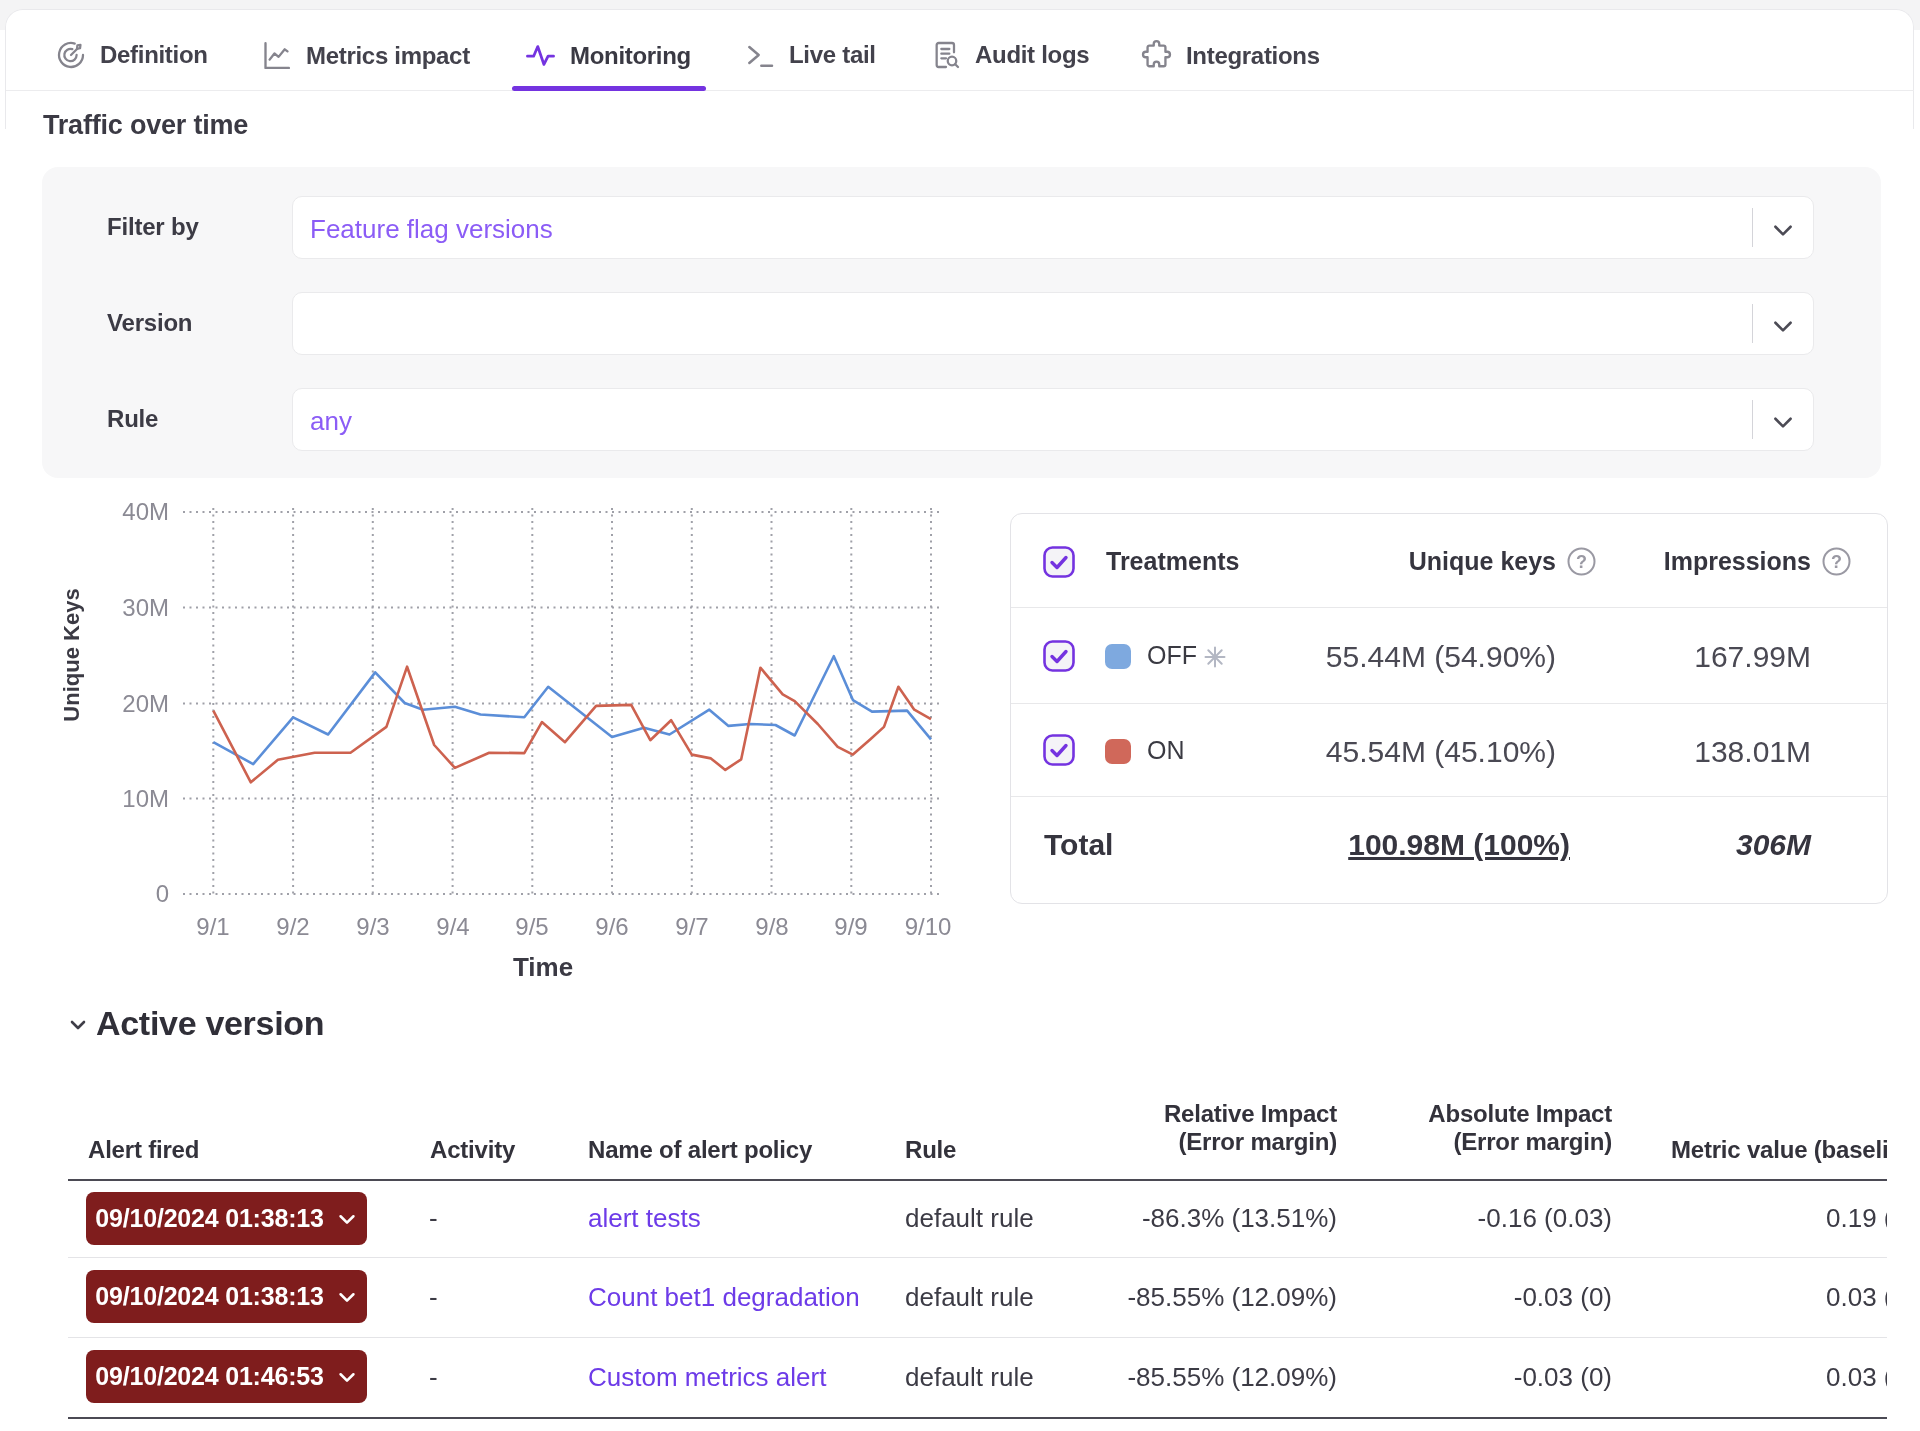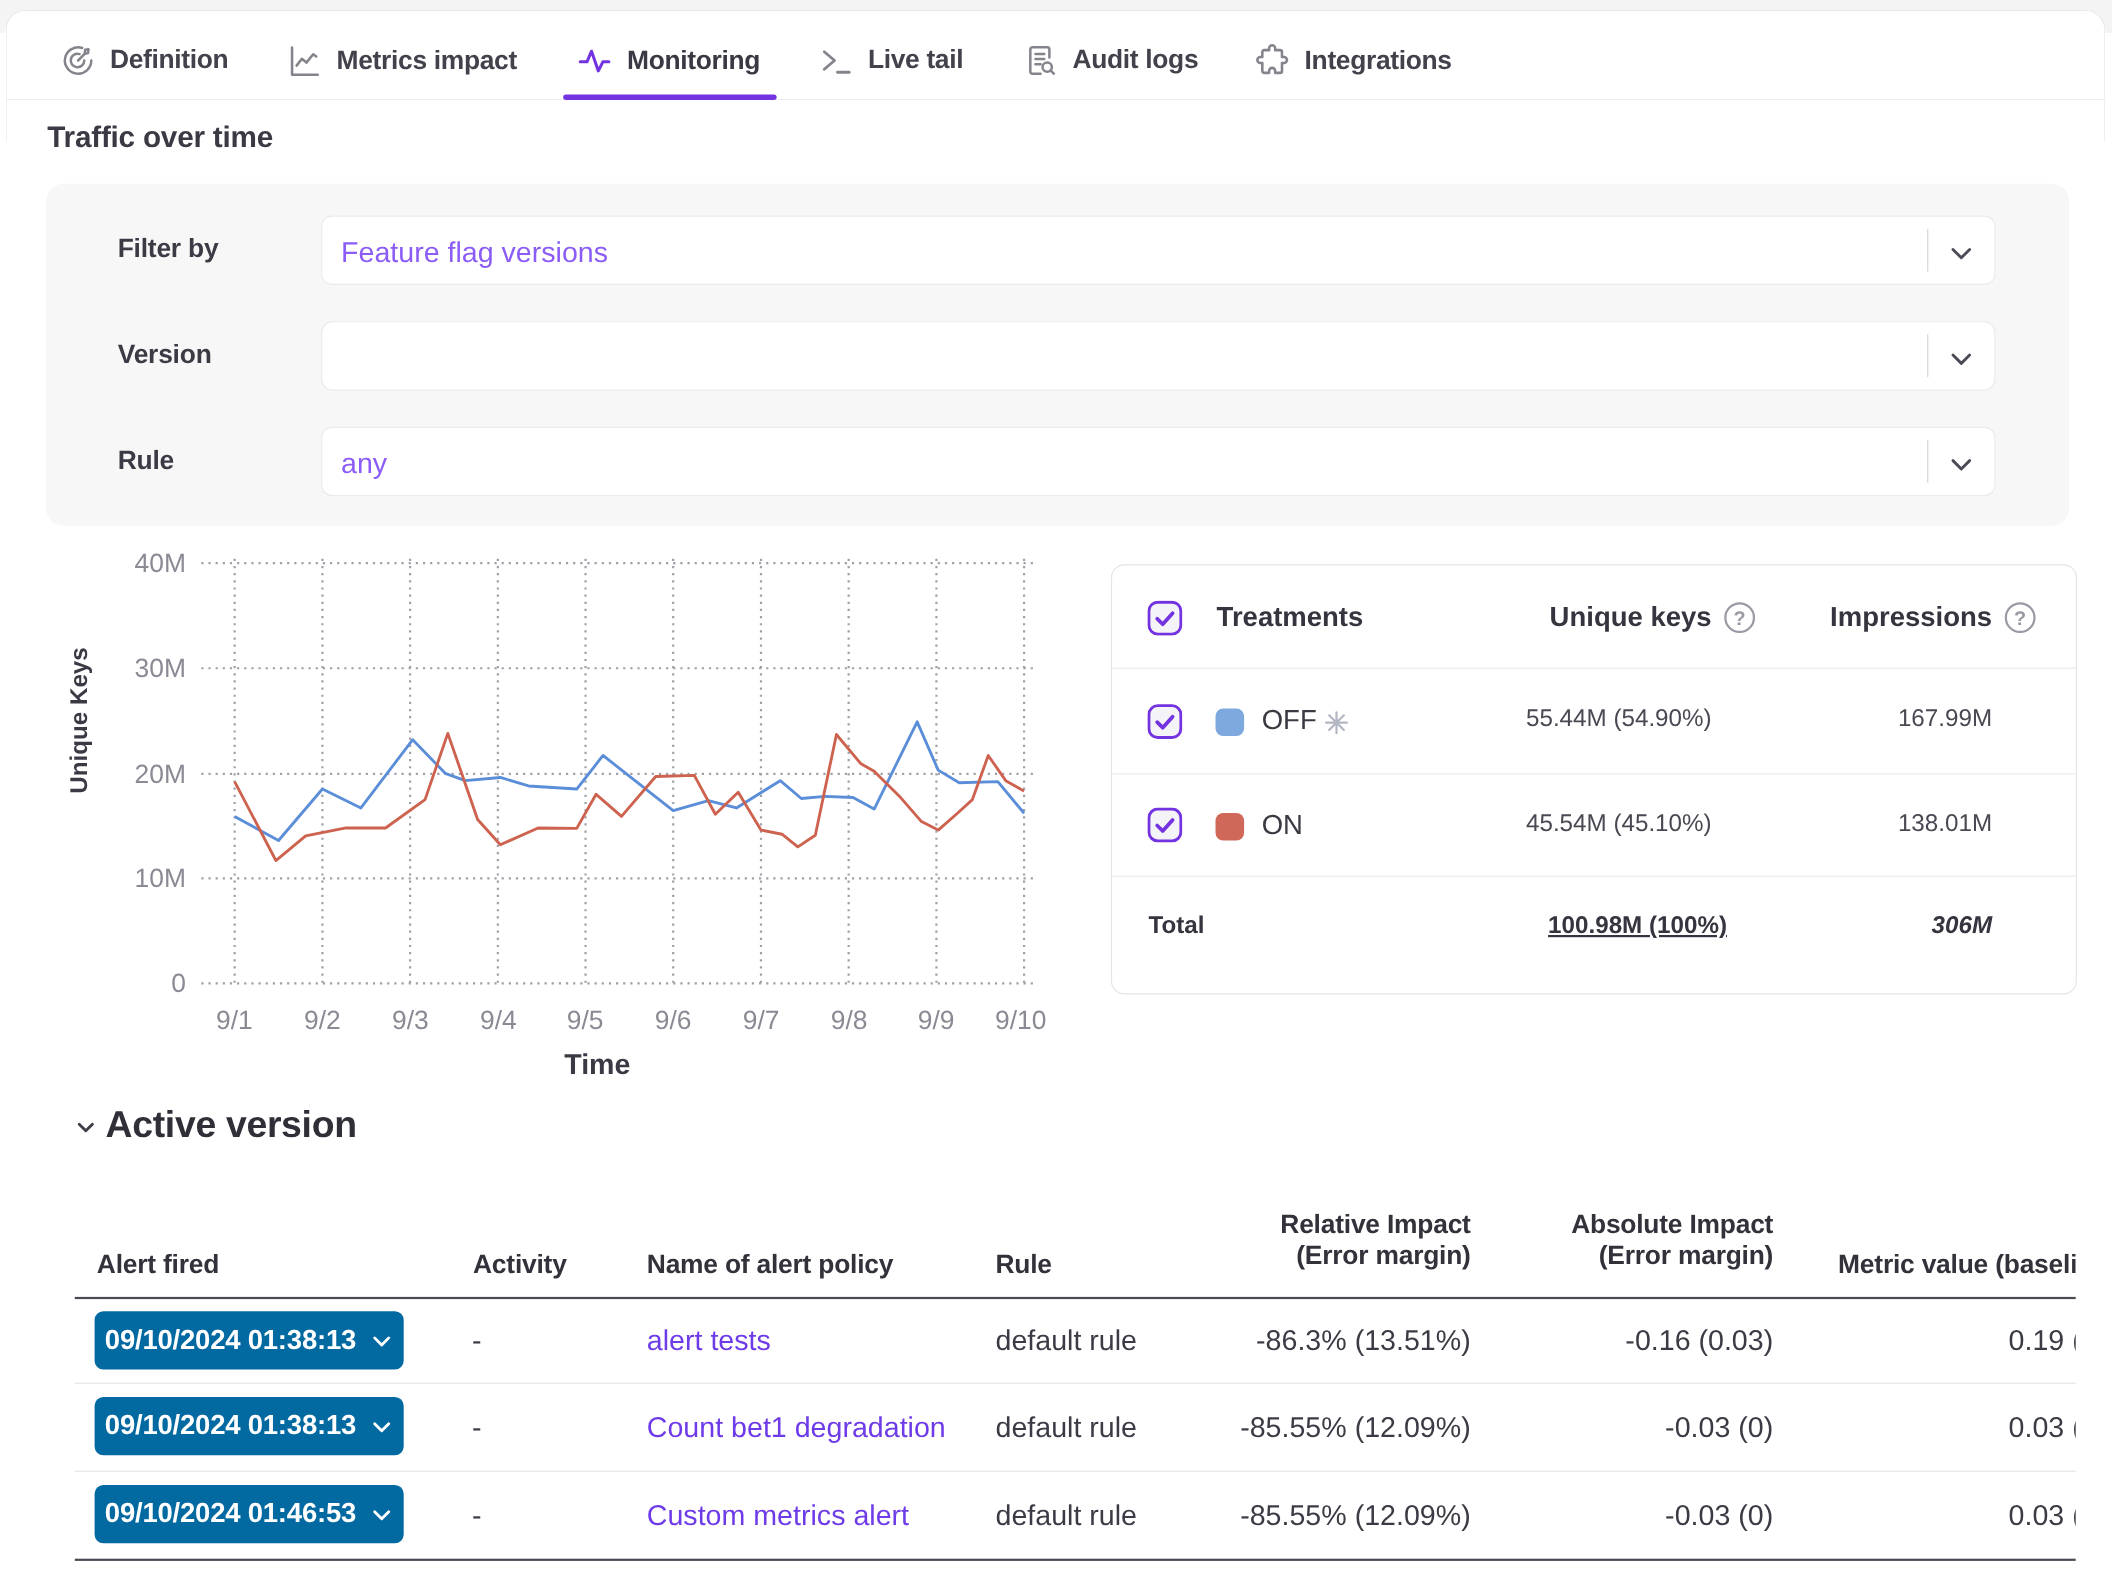--- a/index.html
+++ b/index.html
@@ -14,32 +14,32 @@
   #tabline { position:absolute; left:6px; top:90px; width:1908px; height:1px; background:#ececee; }
   #tabunderline { position:absolute; left:512px; top:86px; width:194px; height:5px; border-radius:3px; background:#7433e0; }
   h1.traffic { position:absolute; left:43px; top:110px; font-size:27px; letter-spacing:-0.2px; font-weight:700; color:#3b3a44; }
   #filterpanel { position:absolute; left:42px; top:167px; width:1839px; height:311px; background:#f7f7f8; border-radius:16px; }
   .flabel { position:absolute; left:107px; font-size:24px; letter-spacing:-0.2px; font-weight:700; color:#3c3b45; }
   .finput { position:absolute; left:292px; width:1522px; height:63px; background:#fff; border:1px solid #eaeaec; border-radius:10px; }
   .finput .txt { position:absolute; left:17px; top:17px; font-size:26px; color:#8b5cf6; white-space:nowrap; }
   .finput .sep { position:absolute; right:60px; top:11px; bottom:11px; width:1px; background:#d4d4d9; }
   .finput .chev { position:absolute; right:17px; top:20px; }
   .legend-table { position:absolute; left:1010px; top:513px; width:878px; height:391px; border:1.5px solid #e3e3e7; border-radius:12px; background:#fff; }
-  .ltxt { position:absolute; font-size:22px; color:#4a4953; white-space:nowrap; }
+  .ltxt { position:absolute; font-size:30px; color:#4a4953; white-space:nowrap; }
   .lbold { font-weight:700; color:#36353f; }
   .lhead { font-size:25px; }
   .rline { position:absolute; left:0; width:100%; height:1px; background:#e8e8ea; }
   .chip { position:absolute; width:26px; height:25px; border-radius:7px; }
   h2.active { position:absolute; left:96px; top:1004px; font-size:34px; letter-spacing:-0.3px; font-weight:700; color:#302f38; }
   .subtitle { position:absolute; left:68px; top:1054px; font-size:25px; color:#6f6e78; }
   .th { position:absolute; font-size:24px; letter-spacing:-0.2px; font-weight:700; color:#33323b; white-space:nowrap; }
   .td { position:absolute; font-size:26px; color:#3c3b45; white-space:nowrap; }
   .tdr { text-align:right; }
   .link { color:#6d3be8; }
-  .redbtn { position:absolute; left:86px; width:281px; height:53px; background:#0369a1; border-radius:8px; color:#fff; font-size:25px; letter-spacing:-0.2px; font-weight:700; display:flex; align-items:center; justify-content:center; gap:12px; white-space:nowrap; }
+  .redbtn { position:absolute; left:86px; width:281px; height:53px; background:#7f1d1d; border-radius:8px; color:#fff; font-size:25px; letter-spacing:-0.2px; font-weight:700; display:flex; align-items:center; justify-content:center; gap:12px; white-space:nowrap; }
   .hline { position:absolute; left:68px; width:1819px; }
 </style>
 </head>
 <body>
 <div id="page">
   <div id="topstrip"></div>
   <div id="card"></div>
   <div id="cardborder"></div>
   <div id="tabline"></div>
   <div id="tabunderline"></div>

